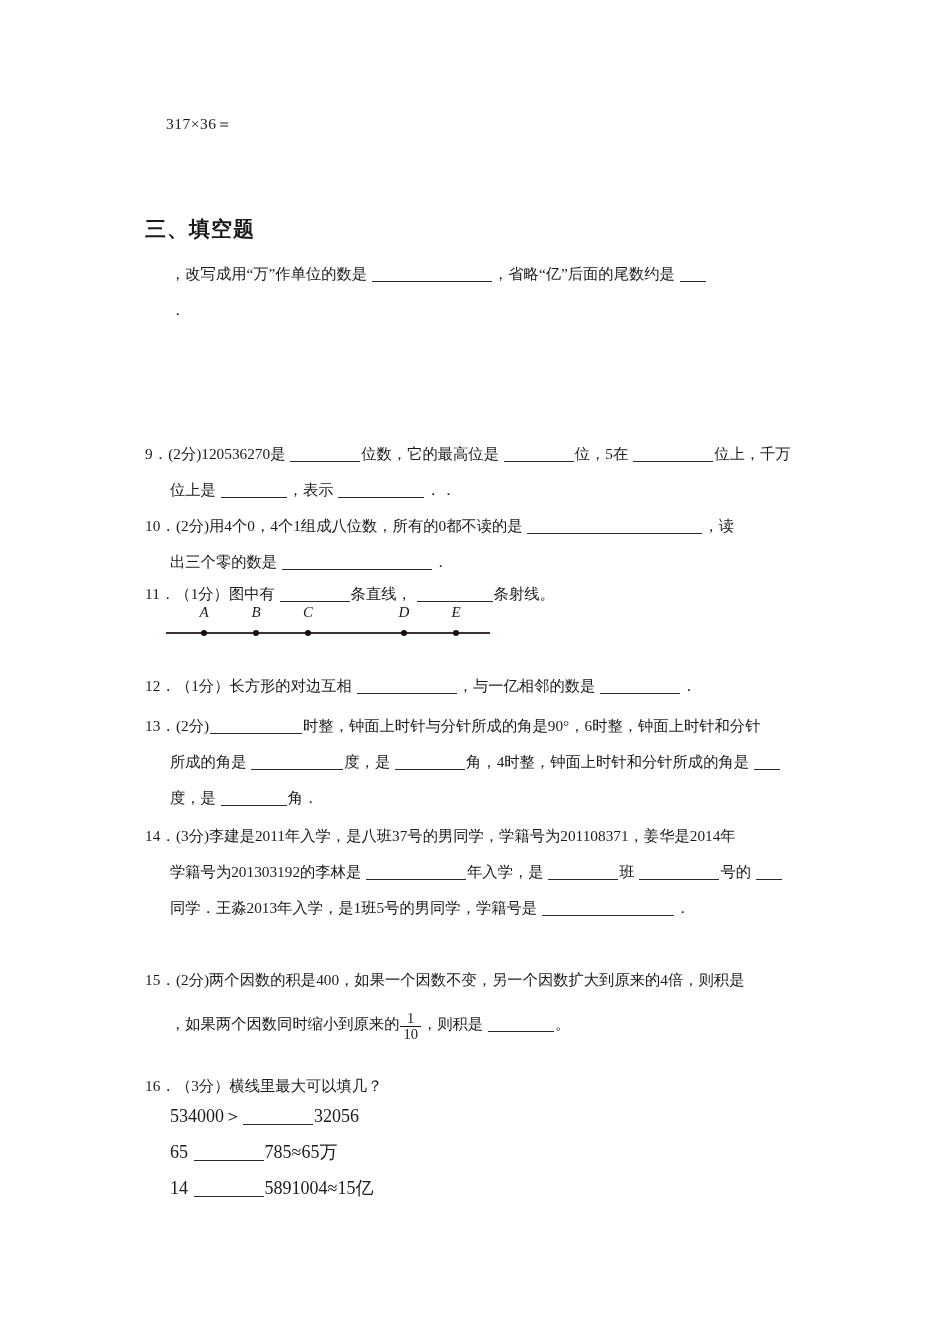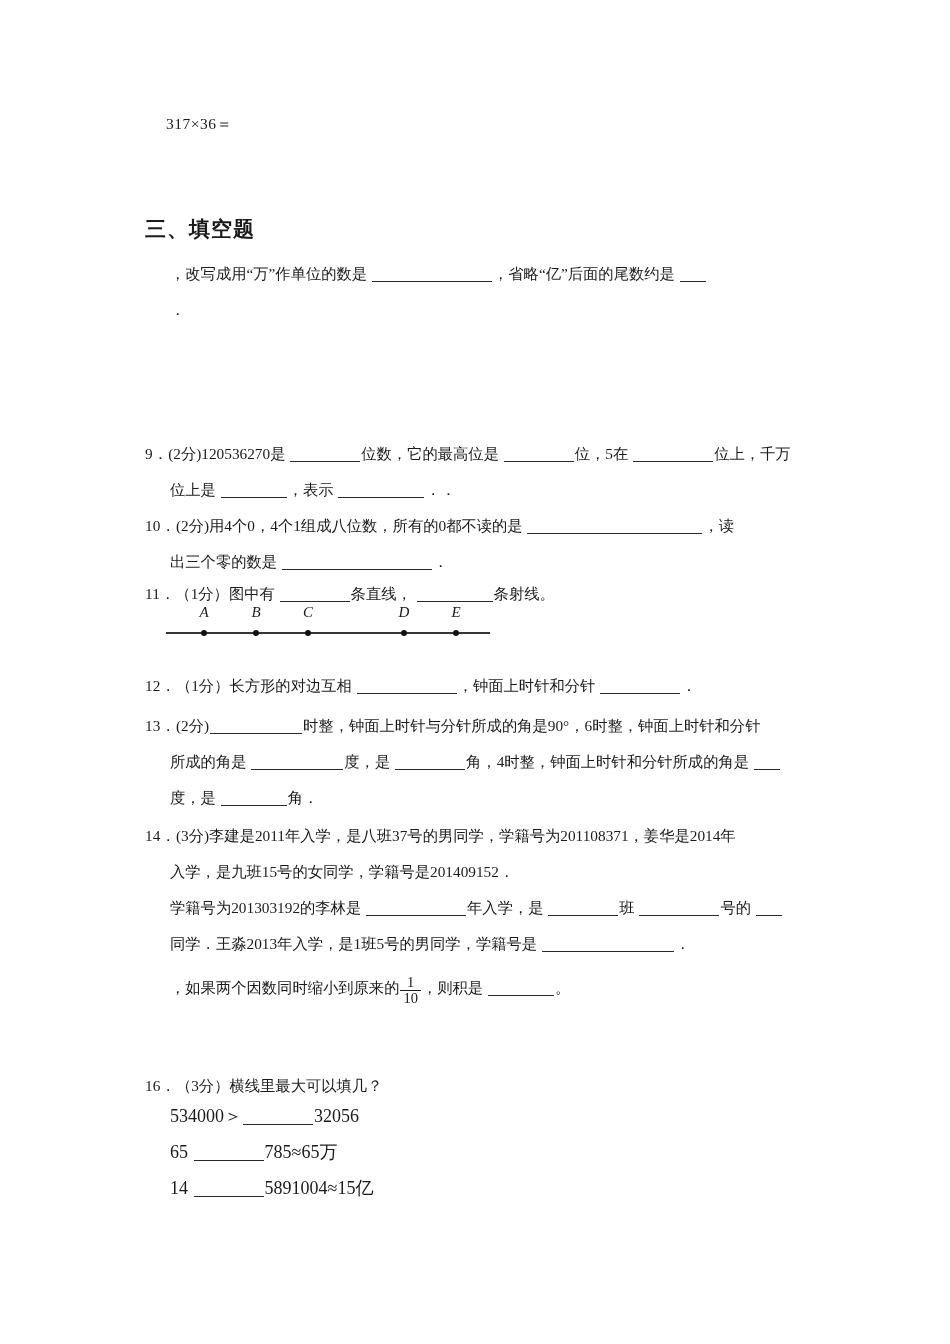--- a/index.html
+++ b/index.html
@@ -183,21 +183,21 @@
     <div class="lbl" style="left:44px;">A</div>
     <div class="lbl" style="left:96px;">B</div>
     <div class="lbl" style="left:148px;">C</div>
     <div class="lbl" style="left:244px;">D</div>
     <div class="lbl" style="left:296px;">E</div>
   </div>
 
   <div class="q-body" style="top:668px;">
     <span class="line">
       <span class="num">12．</span><span>（1分）</span><span>长方形的对边互相</span>
-      <span class="bl w100"></span><span>，钟面上时针和分针</span>
+      <span class="bl w100"></span><span>，与一亿相邻的数是</span>
       <span class="bl w80"></span><span>．</span>
     </span>
   </div>
 
   <div class="q-body" style="top:708px;">
     <span class="line">
       <span class="num">13．</span><span>(2分)</span><span class="bl w92"></span><span>时整，钟面上时针与分针所成的角是90°，6时整，钟面上时针和分针</span>
     </span>
     <span class="line indent">
       <span>所成的角是</span>
@@ -207,38 +207,38 @@
     </span>
     <span class="line indent">
       <span>度，是</span>
       <span class="bl w66"></span><span>角．</span>
     </span>
   </div>
 
   <div class="q-body" style="top:818px;">
     <span class="line">
       <span class="num">14．</span><span>(3分)</span><span>李建是2011年入学，是八班37号的男同学，学籍号为201108371，姜华是2014年</span>
-    </span>
-    <span class="line indent">
-      <span>入学，是九班15号的女同学，学籍号是201409152．</span>
     </span>
     <span class="line indent">
       <span>学籍号为201303192的李林是</span>
       <span class="bl w100"></span><span>年入学，是</span>
       <span class="bl w70"></span><span>班</span>
       <span class="bl w80"></span><span>号的</span>
       <span class="bl w26"></span>
     </span>
     <span class="line indent">
       <span>同学．王淼2013年入学，是1班5号的男同学，学籍号是</span>
       <span class="bl w132"></span><span>．</span>
     </span>
   </div>
 
   <div class="q-body" style="top:962px;">
+    <span class="line">
+      <span class="num">15．</span><span>(2分)</span><span>两个因数的积是400，如果一个因数不变，另一个因数扩大到原来的4倍，则积是</span>
+    </span>
     <span class="line indent" style="height:52px; line-height:52px;">
       <span>，如果两个因数同时缩小到原来的</span><span class="frac"><span class="nu">1</span><span class="de">10</span></span><span>，则积是</span>
       <span class="bl w66"></span><span>。</span>
     </span>
   </div>
 
   <div class="q-body" style="top:1068px;">
     <span class="line">
       <span class="num">16．</span><span>（3分）</span><span>横线里最大可以填几？</span>
     </span>

